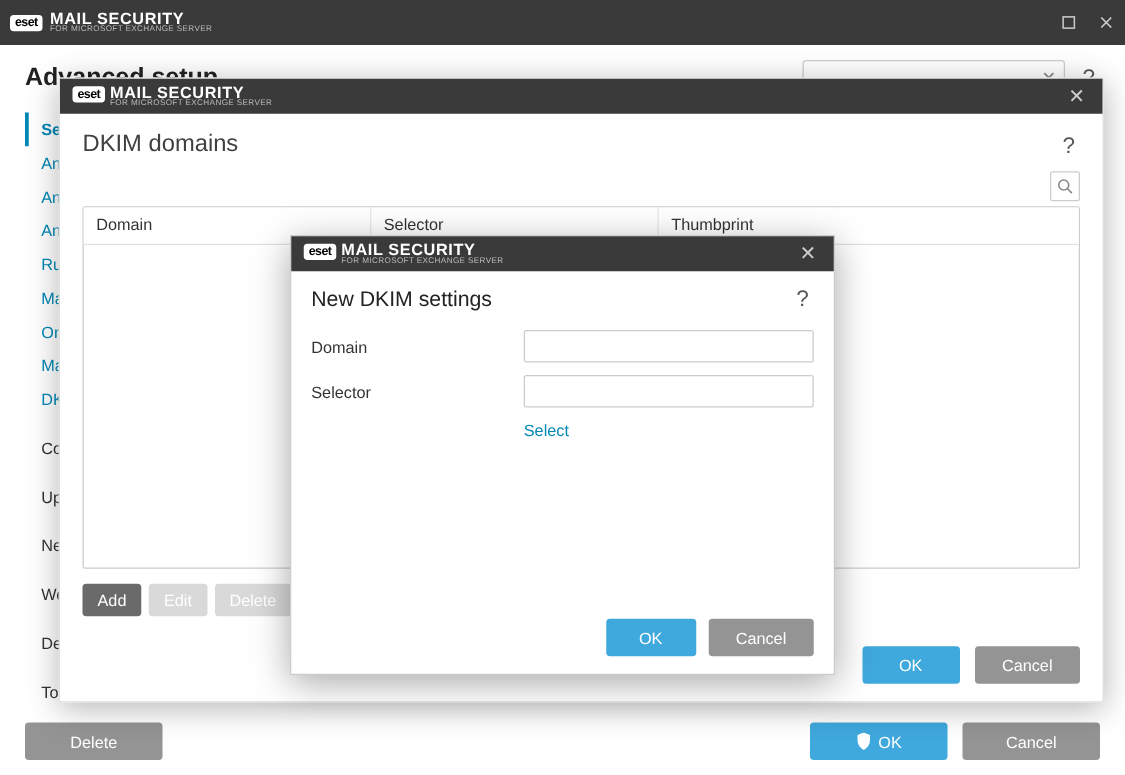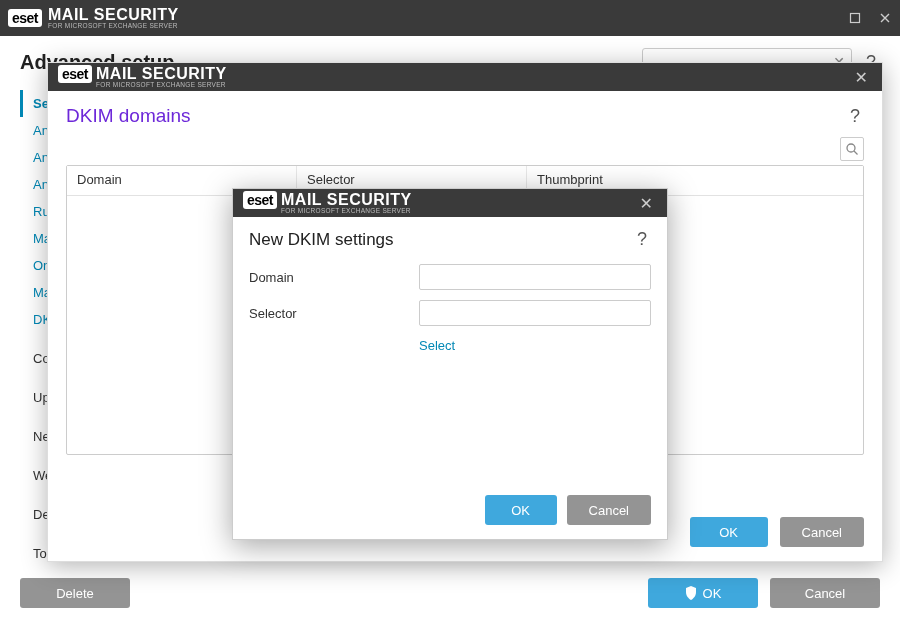--- a/index.html
+++ b/index.html
@@ -6,23 +6,23 @@
 body { width: 900px; height: 620px; background: #fff; overflow: hidden; position: relative; }
 
 
 .main-titlebar { height: 36px; background: #3a3a3a; display: flex; align-items: center; padding: 0 8px; color: #fff; }
 .main-titlebar .brand { flex: 1; display: flex; align-items: center; gap: 6px; }
 .main-titlebar .win-controls { display: flex; gap: 16px; align-items: center; }
 .win-ctrl { width: 14px; height: 14px; color: #ccc; cursor: pointer; display: flex; align-items: center; justify-content: center; }
 .win-ctrl svg { width: 12px; height: 12px; }
 
 .eset-logo { display: flex; align-items: baseline; gap: 4px; }
-.eset-badge { background: #fff; color: #000; font-weight: bold; font-size: 14px; padding: 1px 4px; border-radius: 3px; letter-spacing: -0.5px; }
+.eset-badge { background: #fff; color: #000; font-weight: bold; font-size: 10px; padding: 1px 4px; border-radius: 3px; letter-spacing: -0.5px; }
 .eset-title { display: flex; flex-direction: column; line-height: 1; }
-.eset-title .t1 { font-size: 16px; font-weight: 600; letter-spacing: 0.5px; }
+.eset-title .t1 { font-size: 13px; font-weight: 600; letter-spacing: 0.5px; }
 .eset-title .t2 { font-size: 6.5px; color: #bbb; letter-spacing: 0.3px; }
 
 
 .main-content { padding: 12px 20px 0 20px; position: relative; height: calc(100% - 36px); }
 .page-title-row { display: flex; align-items: center; justify-content: space-between; margin-bottom: 14px; }
 .page-title { font-size: 20px; font-weight: 600; color: #222; }
 .search-box { width: 210px; height: 28px; border: 1px solid #ccc; border-radius: 3px; display: flex; align-items: center; padding: 0 6px; gap: 6px; }
 .search-box .clear { color: #888; font-size: 14px; cursor: pointer; margin-left: auto; }
 .help-q { width: 18px; color: #555; font-size: 18px; text-align: center; cursor: pointer; }
 
@@ -46,21 +46,21 @@
 .btn-disabled { background: #d9d9d9; color: #fff; cursor: default; }
 .main-bottom .spacer { flex: 1; }
 .main-bottom .btn { min-width: 110px; }
 
 
 .modal1 { position: absolute; left: 47px; top: 62px; width: 836px; height: 500px; background: #fff; box-shadow: 0 4px 24px rgba(0,0,0,0.3); border: 1px solid #ddd; display: flex; flex-direction: column; }
 .modal-titlebar { height: 28px; background: #3a3a3a; display: flex; align-items: center; padding: 0 10px; color: #fff; }
 .modal-titlebar .brand { flex: 1; }
 .modal-close { color: #ccc; cursor: pointer; font-size: 16px; padding: 0 4px; }
 .modal1-head { padding: 14px 18px 10px 18px; display: flex; align-items: center; }
-.modal1-head .title { font-size: 19px; color: #6d28d9; flex: 1; }
+.modal1-head .title { font-size: 19px; color: #404040; flex: 1; }
 .modal1-body { padding: 0 18px; flex: 1; display: flex; flex-direction: column; }
 .search-row { display: flex; justify-content: flex-end; margin-bottom: 4px; }
 .search-mini { width: 24px; height: 24px; border: 1px solid #ccc; border-radius: 2px; display: flex; align-items: center; justify-content: center; color: #888; cursor: pointer; }
 .table-wrap { border: 1px solid #ccc; border-radius: 2px; flex: 1; max-height: 290px; display: flex; flex-direction: column; }
 .thead { display: flex; height: 30px; border-bottom: 1px solid #e2e2e2; background: #fff; }
 .th { padding: 6px 10px; font-size: 13px; color: #333; border-right: 1px solid #e8e8e8; }
 .th:last-child { border-right: none; }
 .th1 { width: 230px; } .th2 { width: 230px; } .th3 { flex: 1; }
 .tbody { flex: 1; }
 .table-actions { margin-top: 12px; display: flex; gap: 6px; }
@@ -204,20 +204,25 @@
       </div>
     </div>
     <div class="table-wrap">
       <div class="thead">
         <div class="th th1">Domain</div>
         <div class="th th2">Selector</div>
         <div class="th th3">Thumbprint</div>
       </div>
       <div class="tbody"></div>
     </div>
+    <div class="table-actions">
+      <button class="btn btn-dark">Add</button>
+      <button class="btn btn-disabled">Edit</button>
+      <button class="btn btn-disabled">Delete</button>
+    </div>
   </div>
   <div class="modal1-footer">
     <button class="btn btn-blue">OK</button>
     <button class="btn btn-grey">Cancel</button>
   </div>
 </div>
 
 <div class="modal2">
   <div class="modal-titlebar">
     <div class="brand eset-logo">

